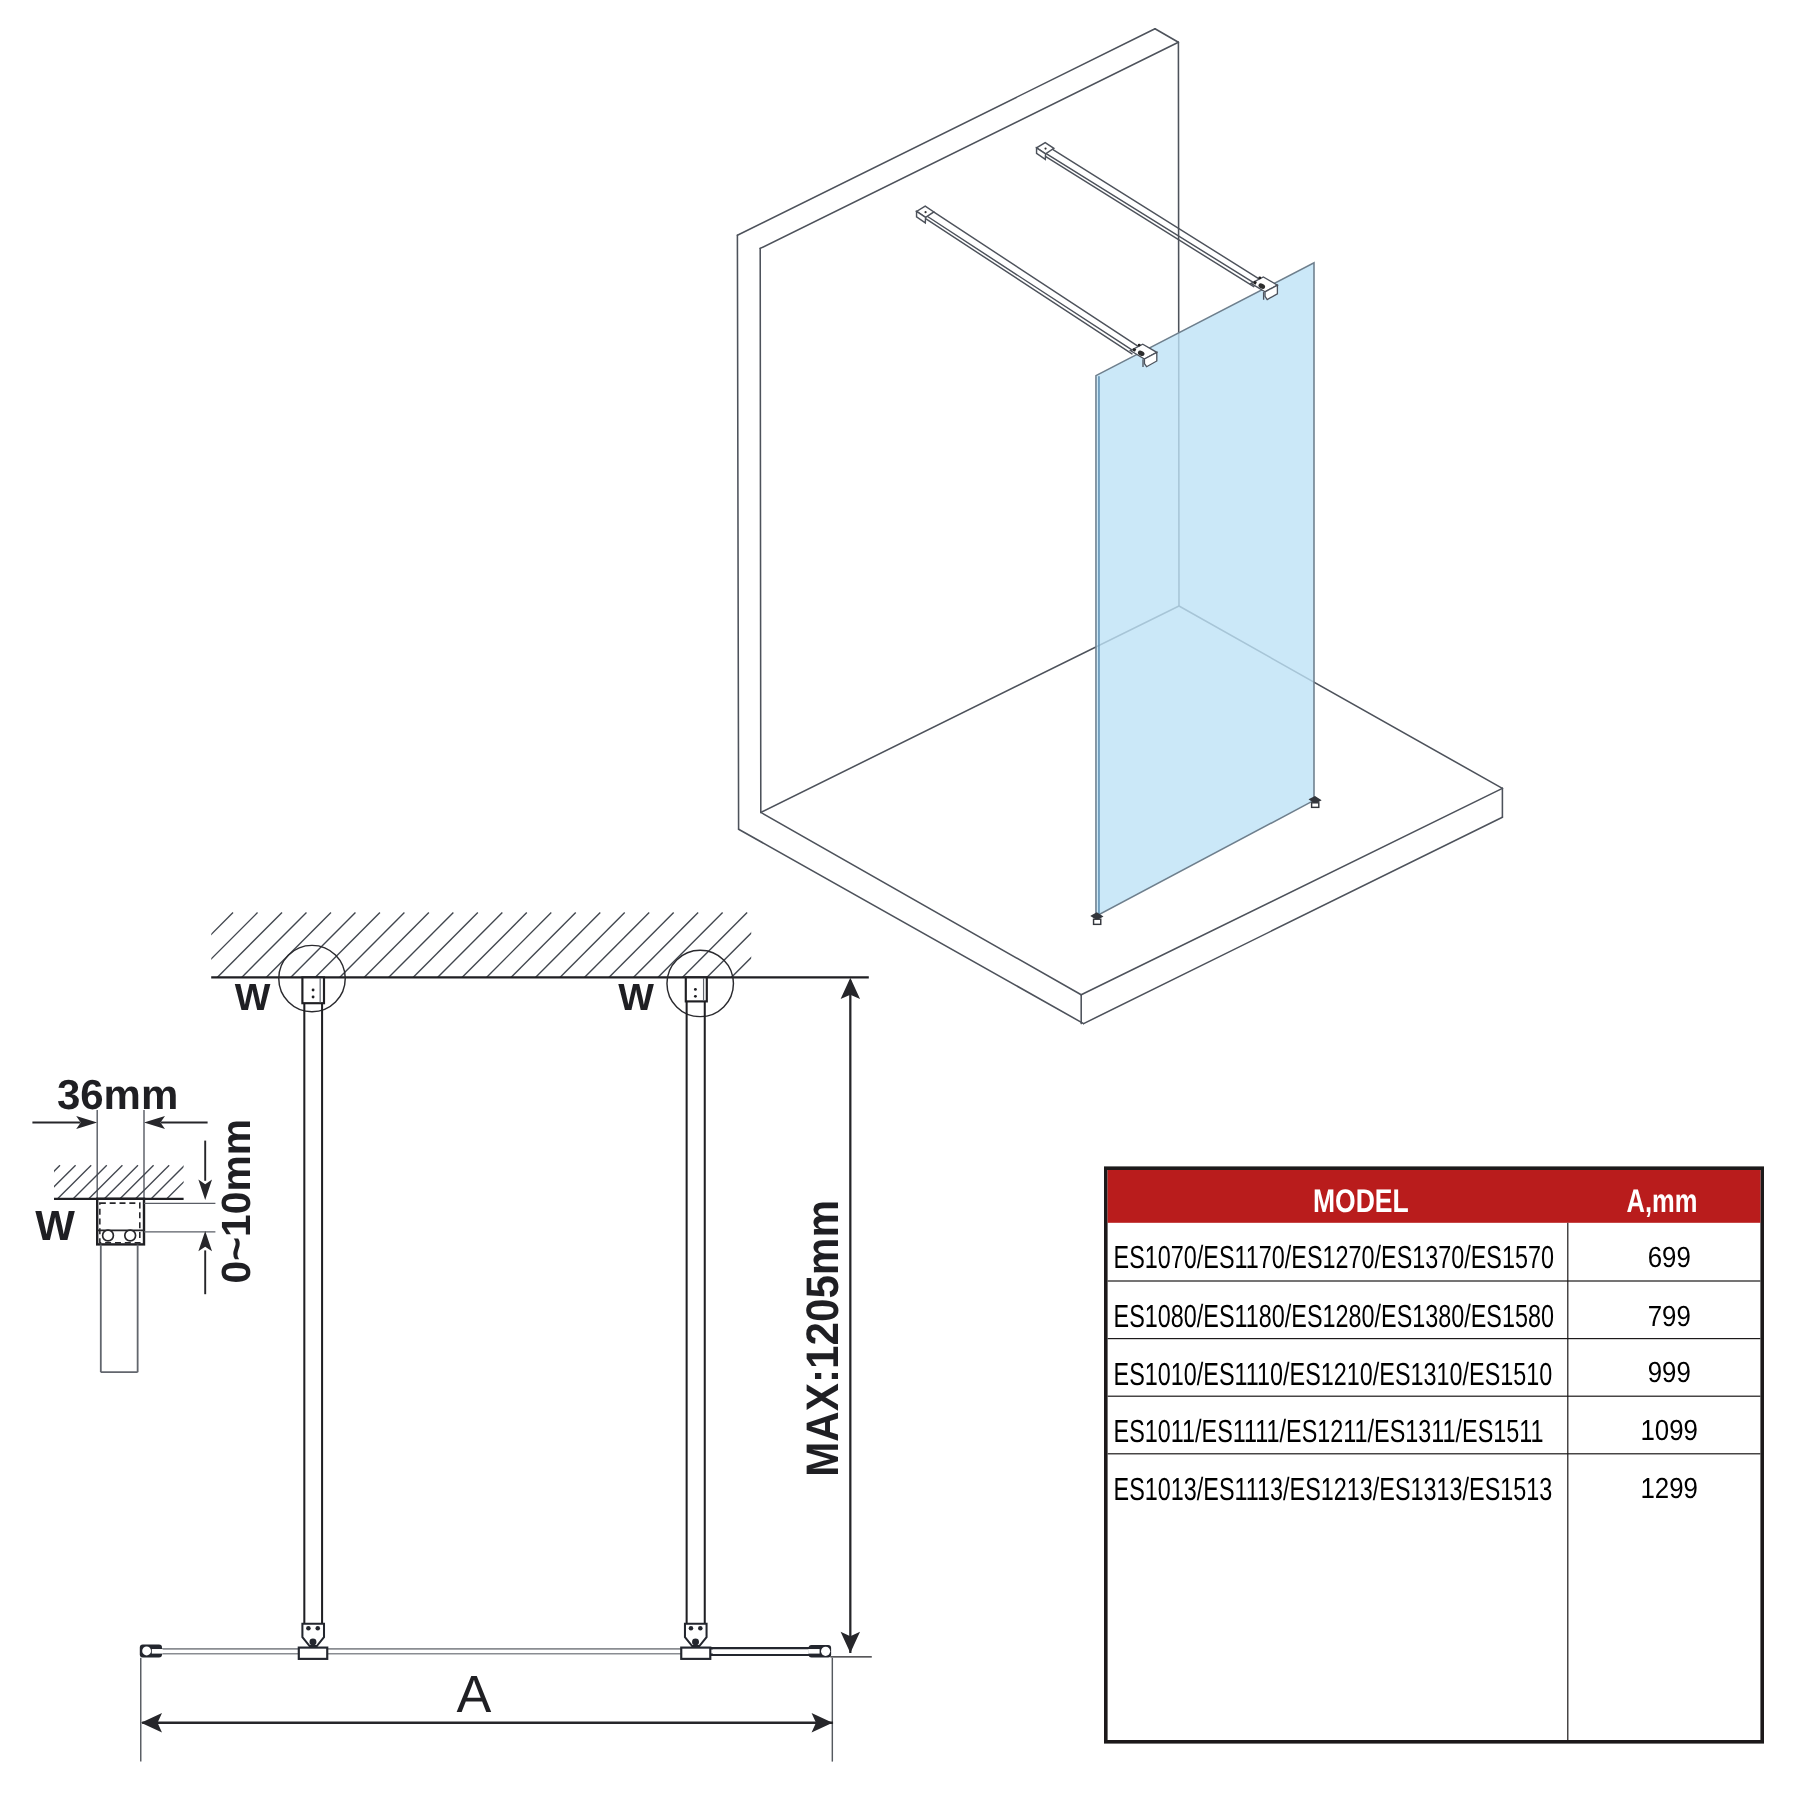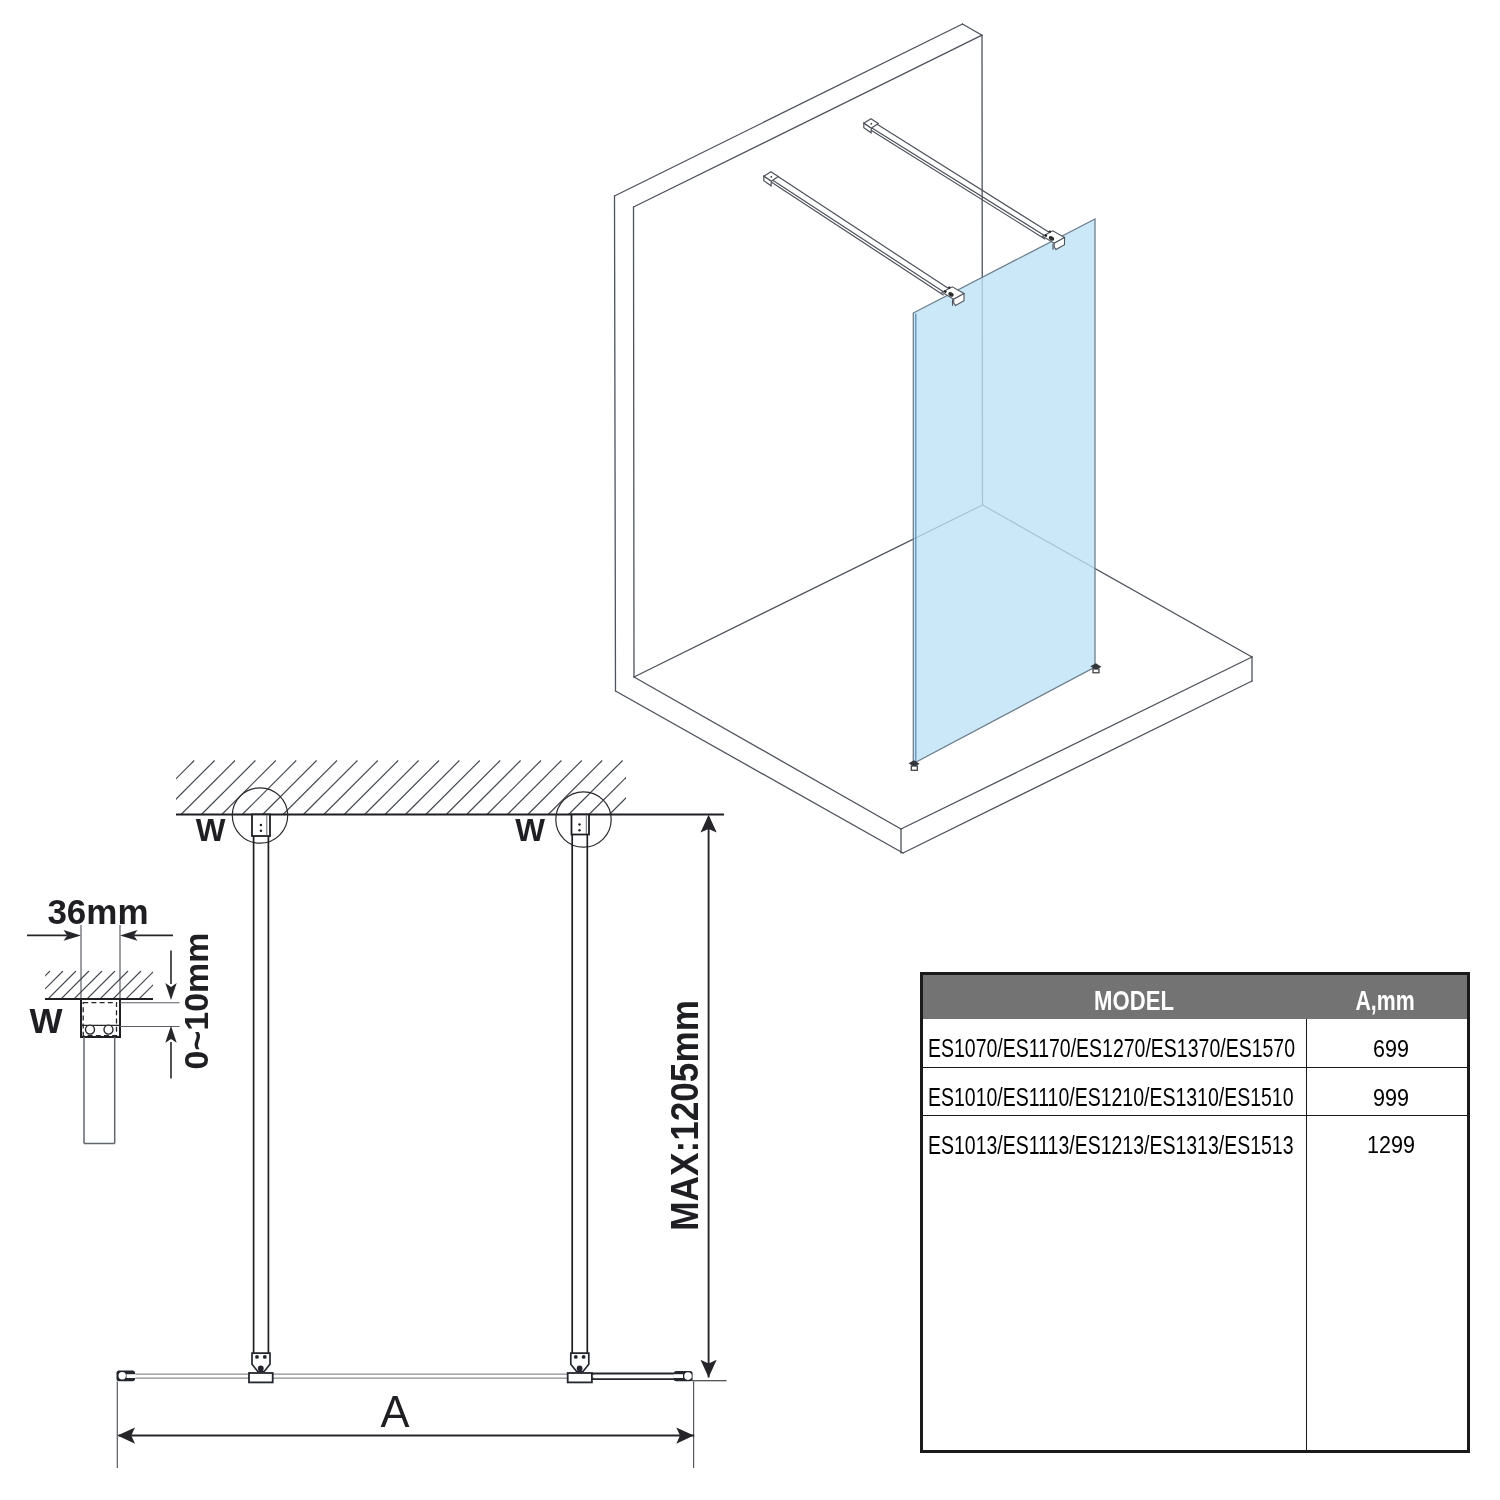--- a/index.html
+++ b/index.html
@@ -1,18 +1,18 @@
 <!DOCTYPE html>
 <html><head><meta charset="utf-8">
 <style>
 html,body{margin:0;padding:0;background:#ffffff;}
 #page{position:relative;width:1500px;height:1500px;background:#fff;overflow:hidden;font-family:"Liberation Sans",sans-serif;}
 #page svg{position:absolute;left:0;top:0;}
 #tbl{position:absolute;left:919.5px;top:972px;width:550.5px;height:481px;border:3px solid #1c191a;box-sizing:border-box;background:#fff;}
-.hdr{position:relative;height:44.3px;background:#737373;}
+.hdr{position:relative;height:44.3px;background:#b91c1c;}
 .h1,.h2{position:absolute;top:9.5px;color:#fff;font-weight:bold;font-size:27.3px;white-space:nowrap;}
 .h1{left:211px;transform:translateX(-50%) scaleX(0.81);}
 .h2{left:462.5px;transform:translateX(-50%) scaleX(0.78);}
 .row{position:relative;height:47.83px;box-sizing:border-box;text-decoration:underline;}
 .row + .row{border-top:1.6px solid #1c191a;}
 .m{position:absolute;left:5.5px;top:14px;font-size:26.7px;white-space:nowrap;transform:scaleX(0.7303);transform-origin:left top;}
 .n{position:absolute;left:468.5px;top:15.4px;font-size:24.2px;white-space:nowrap;transform:translateX(-50%) scaleX(0.89);}
 #colline{position:absolute;left:383px;top:44.3px;bottom:0;width:1.7px;background:#1c191a;}
 </style></head>
 <body>
@@ -222,22 +222,30 @@
 <div id="tbl">
 <div class="hdr">
         <span class="h1">MODEL</span>
         <span class="h2">A,mm</span>
       </div>
 <div class="row">
         <span class="m">ES1070/ES1170/ES1270/ES1370/ES1570</span>
         <span class="n">699</span>
       </div>
 <div class="row">
+        <span class="m">ES1080/ES1180/ES1280/ES1380/ES1580</span>
+        <span class="n">799</span>
+      </div>
+<div class="row">
         <span class="m">ES1010/ES1110/ES1210/ES1310/ES1510</span>
         <span class="n">999</span>
+      </div>
+<div class="row">
+        <span class="m">ES1011/ES1111/ES1211/ES1311/ES1511</span>
+        <span class="n">1099</span>
       </div>
 <div class="row">
         <span class="m">ES1013/ES1113/ES1213/ES1313/ES1513</span>
         <span class="n">1299</span>
       </div>
 <div id="colline"></div>
 </div>
 </div>
 
 </body></html>

